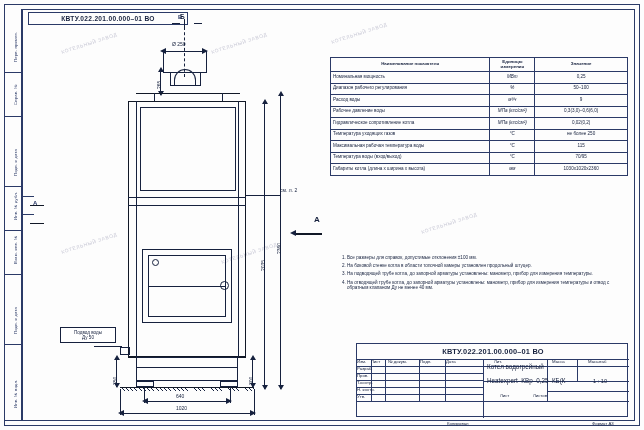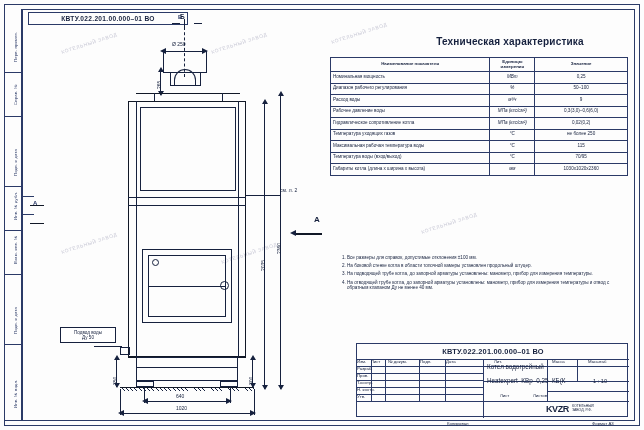--- a/index.html
+++ b/index.html
@@ -259,21 +259,20 @@
     <div class="arrowL" style="left:94px;top:401px;"></div>
     <div class="arrowR" style="left:226px;top:401px;"></div>
     <div class="dimtxt" style="left:152px;top:396px;">1020</div>
 
     <div class="ln v" style="left:96px;top:380px;height:26px;"></div>
     <div class="ln v" style="left:230px;top:380px;height:26px;"></div>
     <div class="ln v" style="left:120px;top:378px;height:16px;"></div>
     <div class="ln v" style="left:206px;top:378px;height:16px;"></div>
   </div>
 
-  <div class="tc-title">Техническая характеристика</div>
   <table class="tc">
     <thead>
       <tr>
         <th>Наименование показателя</th>
         <th>Единицы измерения</th>
         <th>Значение</th>
       </tr>
     </thead>
     <tbody>
       <tr>
@@ -373,24 +372,17 @@
   <div class="tb-name2" style="left:487px;top:377px;">Heatexpert–КВр–0,25–КБ(К</div>
 
   <div class="tb-txt" style="left:494px;top:359px;">Лит.</div>
   <div class="tb-txt" style="left:552px;top:359px;">Масса</div>
   <div class="tb-txt" style="left:588px;top:359px;">Масштаб</div>
 
   <div class="tb-scale" style="left:593px;top:378px;">1 : 10</div>
   <div class="tb-txt" style="left:500px;top:393px;">Лист</div>
   <div class="tb-txt" style="left:533px;top:393px;">Листов</div>
 
-  <div class="logo-box">
-    <span class="logo-mark">KVZR</span>
-    <span class="logo-sub">
-      <span>КОТЕЛЬНЫЙ</span><br>
-      <span>ЗАВОД, Р.Ф.</span>
-    </span>
-  </div>
 
   <div class="kopir">Копировал</div>
   <div class="formatlbl">Формат A3</div>
 
 </div>
 
 </body></html>

